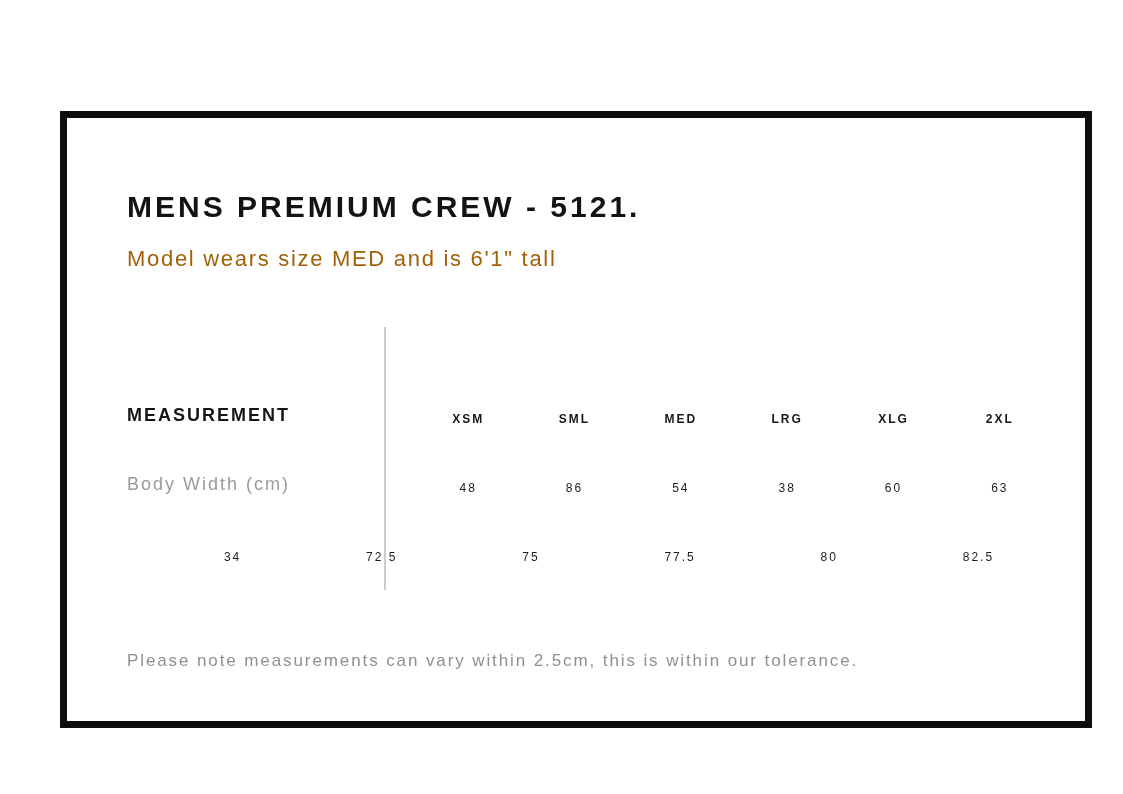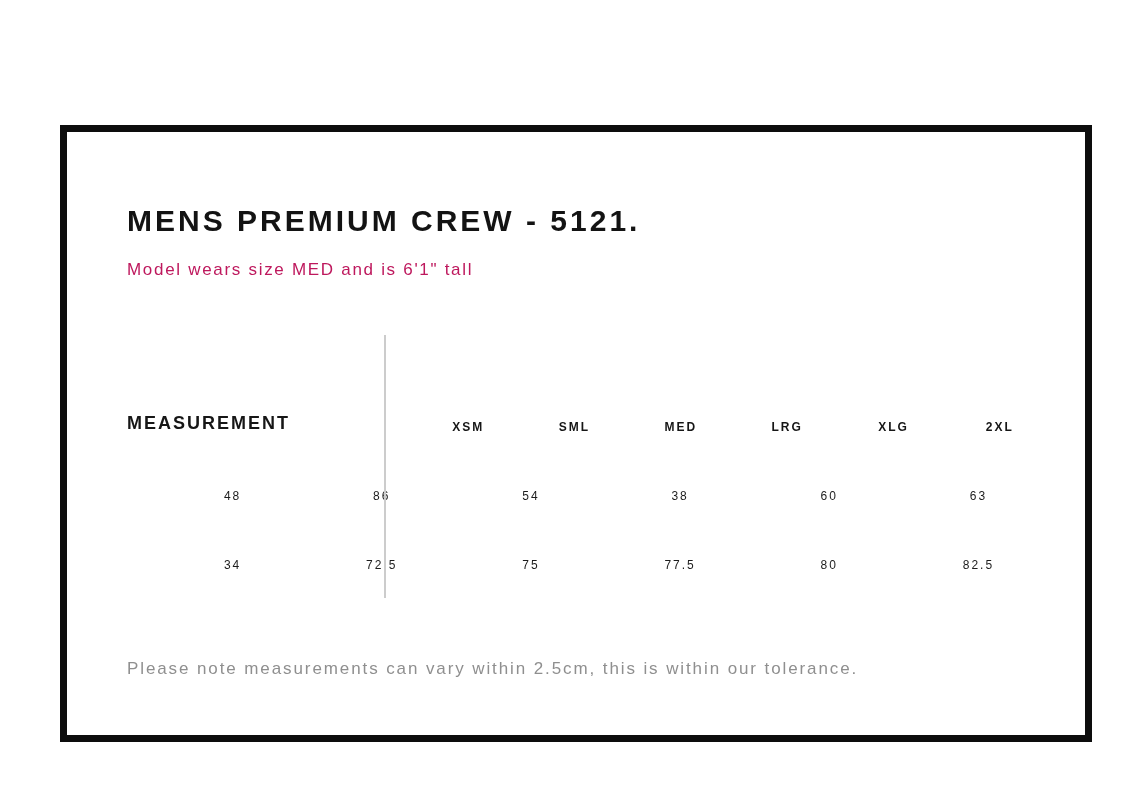--- a/index.html
+++ b/index.html
@@ -4,42 +4,42 @@
 <style>
   * { margin: 0; padding: 0; box-sizing: border-box; }
   html, body {
     width: 1123px; height: 794px;
     background: #ffffff;
     font-family: "Liberation Sans", "DejaVu Sans", sans-serif;
     overflow: hidden;
   }
   .frame {
     position: absolute;
-    left: 60px; top: 125px;
+    left: 60px; top: 111px;
     width: 1032px; height: 617px;
     border: 7px solid #0d0d0d;
     background: #ffffff;
   }
   .content {
     position: relative;
     padding: 74px 0 0 60px;
     width: 100%;
     height: 100%;
   }
   .title {
     font-size: 30px;
     font-weight: bold;
     color: #131313;
     letter-spacing: 3px;
     line-height: 1;
   }
   .subtitle {
     margin-top: 24px;
-    font-size: 17px;
-    color: #be185d;
+    font-size: 22px;
+    color: #a16207;
     letter-spacing: 1.7px;
     line-height: 1.2;
   }
   .table {
     position: relative;
     margin-top: 85px;
     width: 958px; 
   }
   .col-divider {
     position: absolute;
@@ -104,20 +104,21 @@
           <div class="cell">XSM</div>
           <div class="cell">SML</div>
           <div class="cell">MED</div>
           <div class="cell">LRG</div>
           <div class="cell">XLG</div>
           <div class="cell">2XL</div>
         </div>
       </div>
 
       <div class="row">
+        <div class="label-cell">Body Width (cm)</div>
         <div class="cols">
           <div class="cell">48</div>
           <div class="cell">86</div>
           <div class="cell">54</div>
           <div class="cell">38</div>
           <div class="cell">60</div>
           <div class="cell">63</div>
         </div>
       </div>
 

